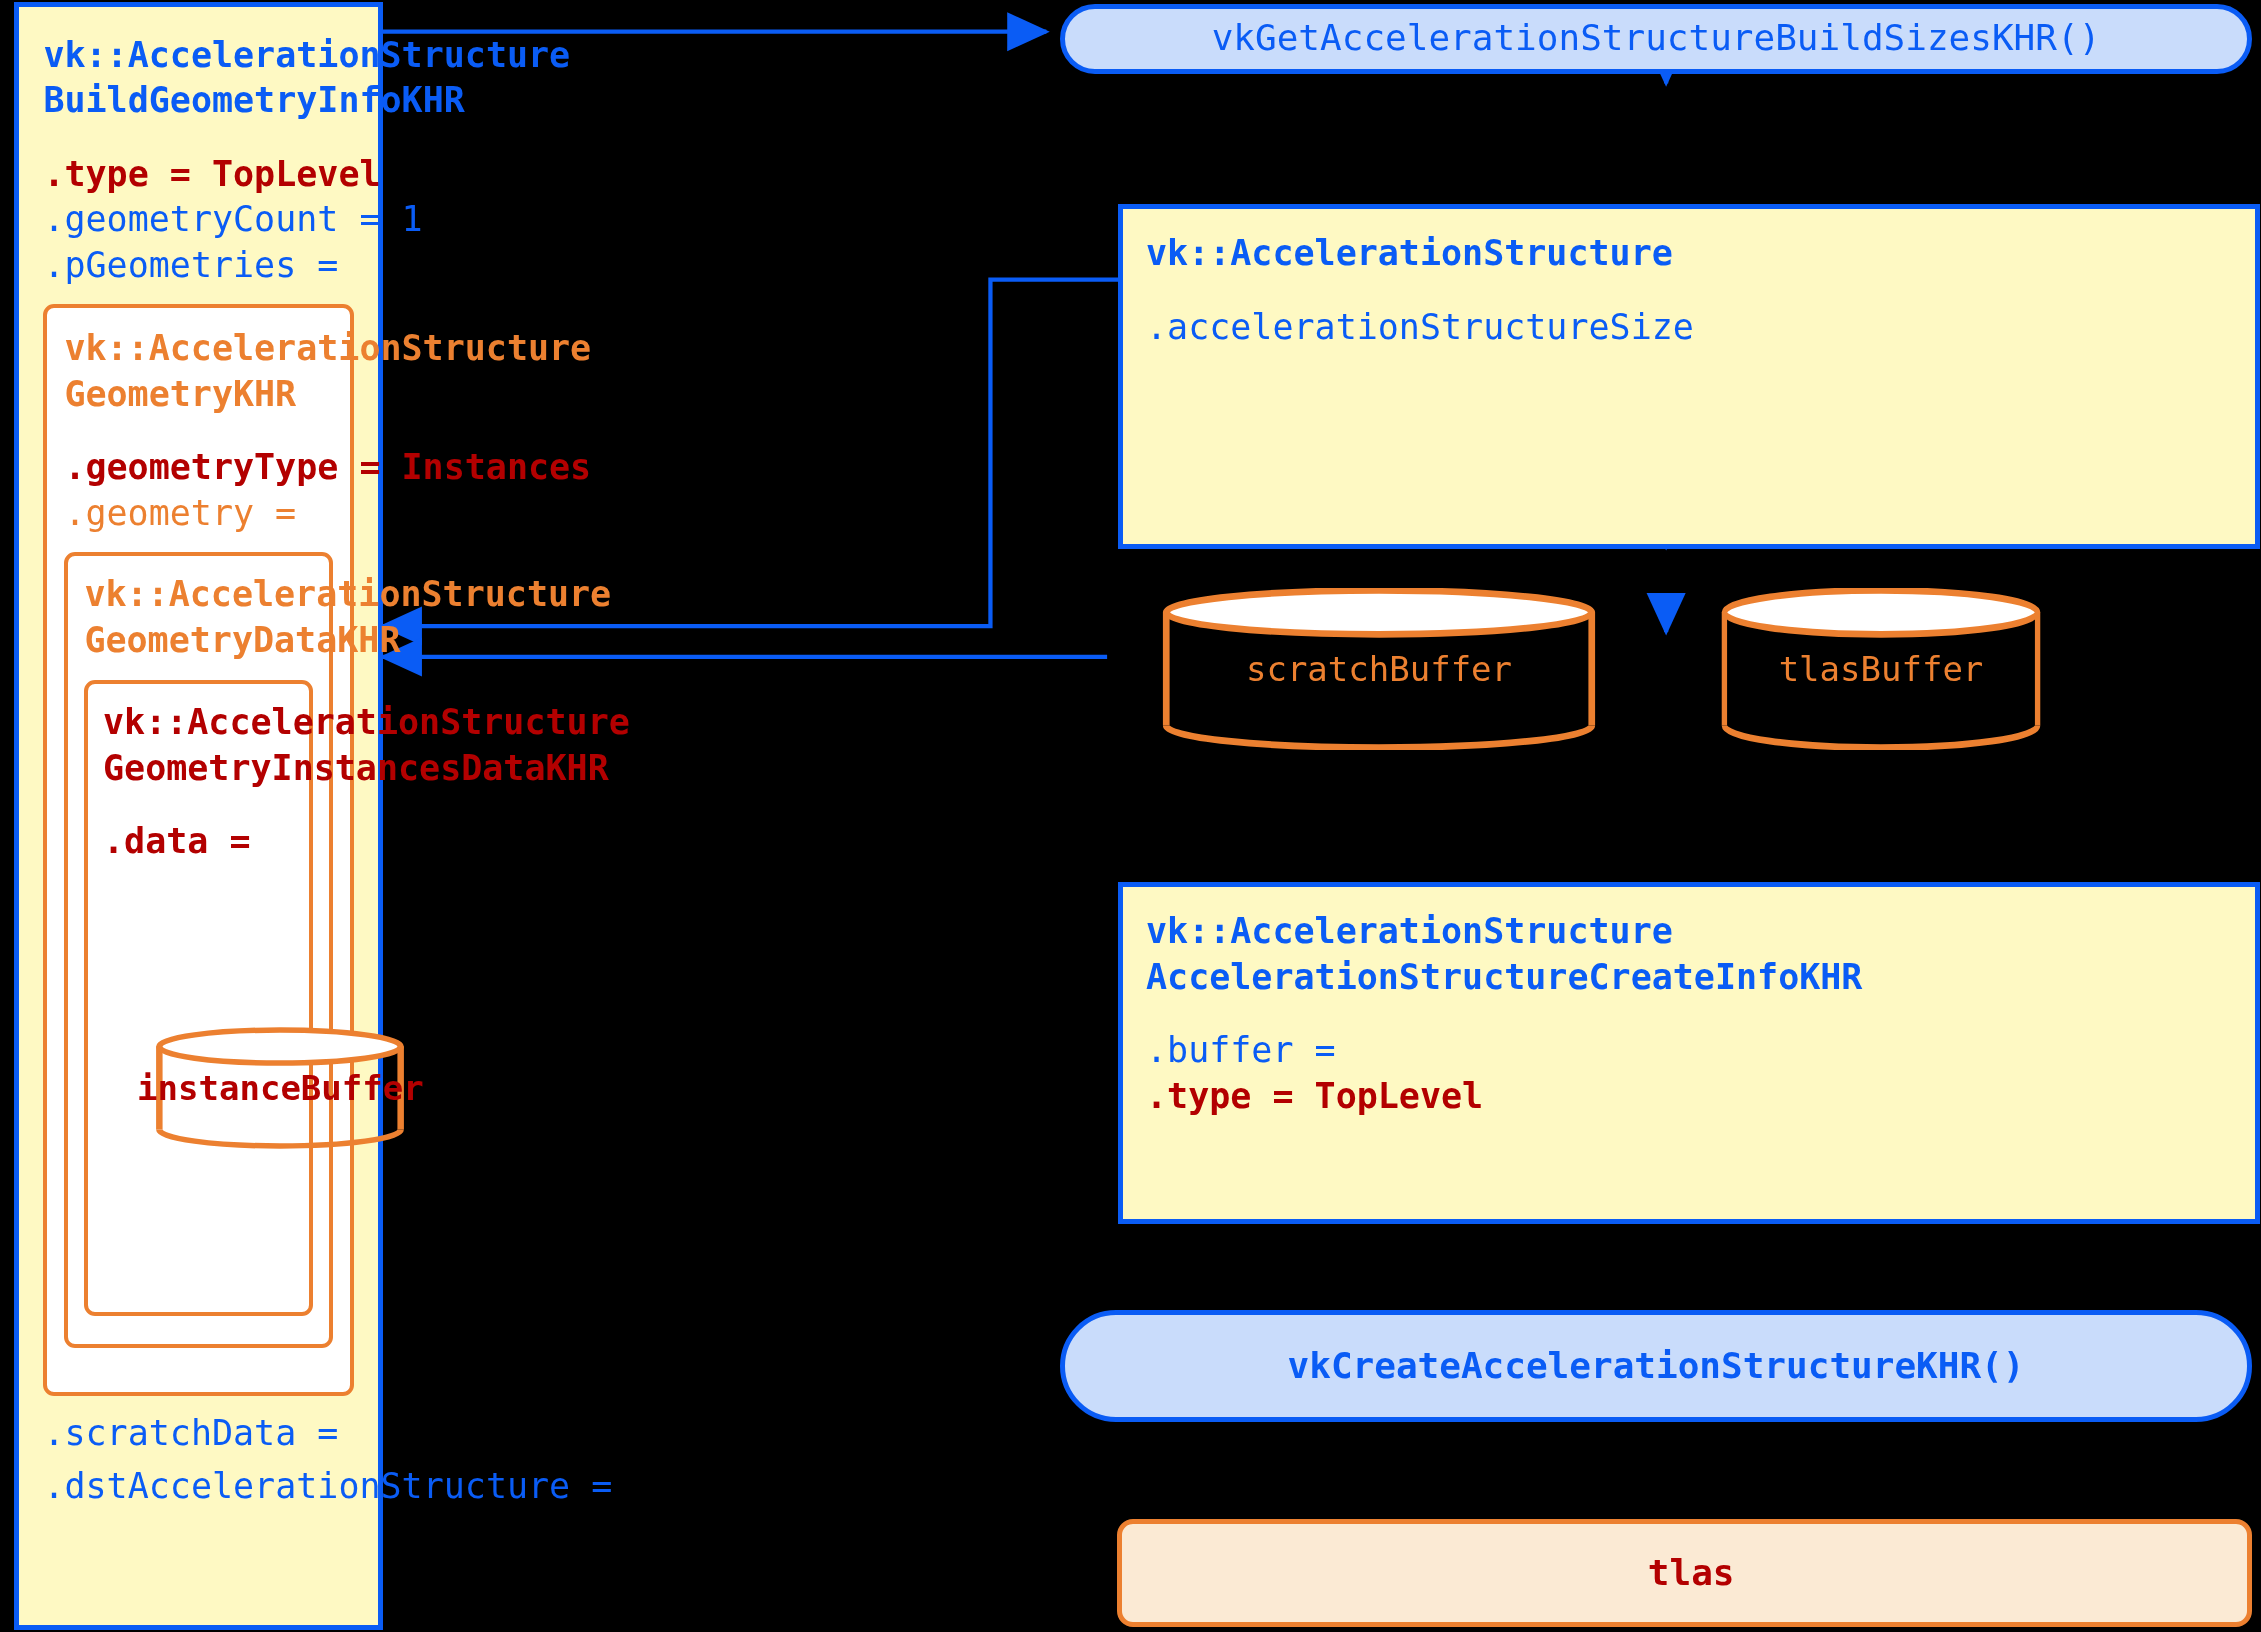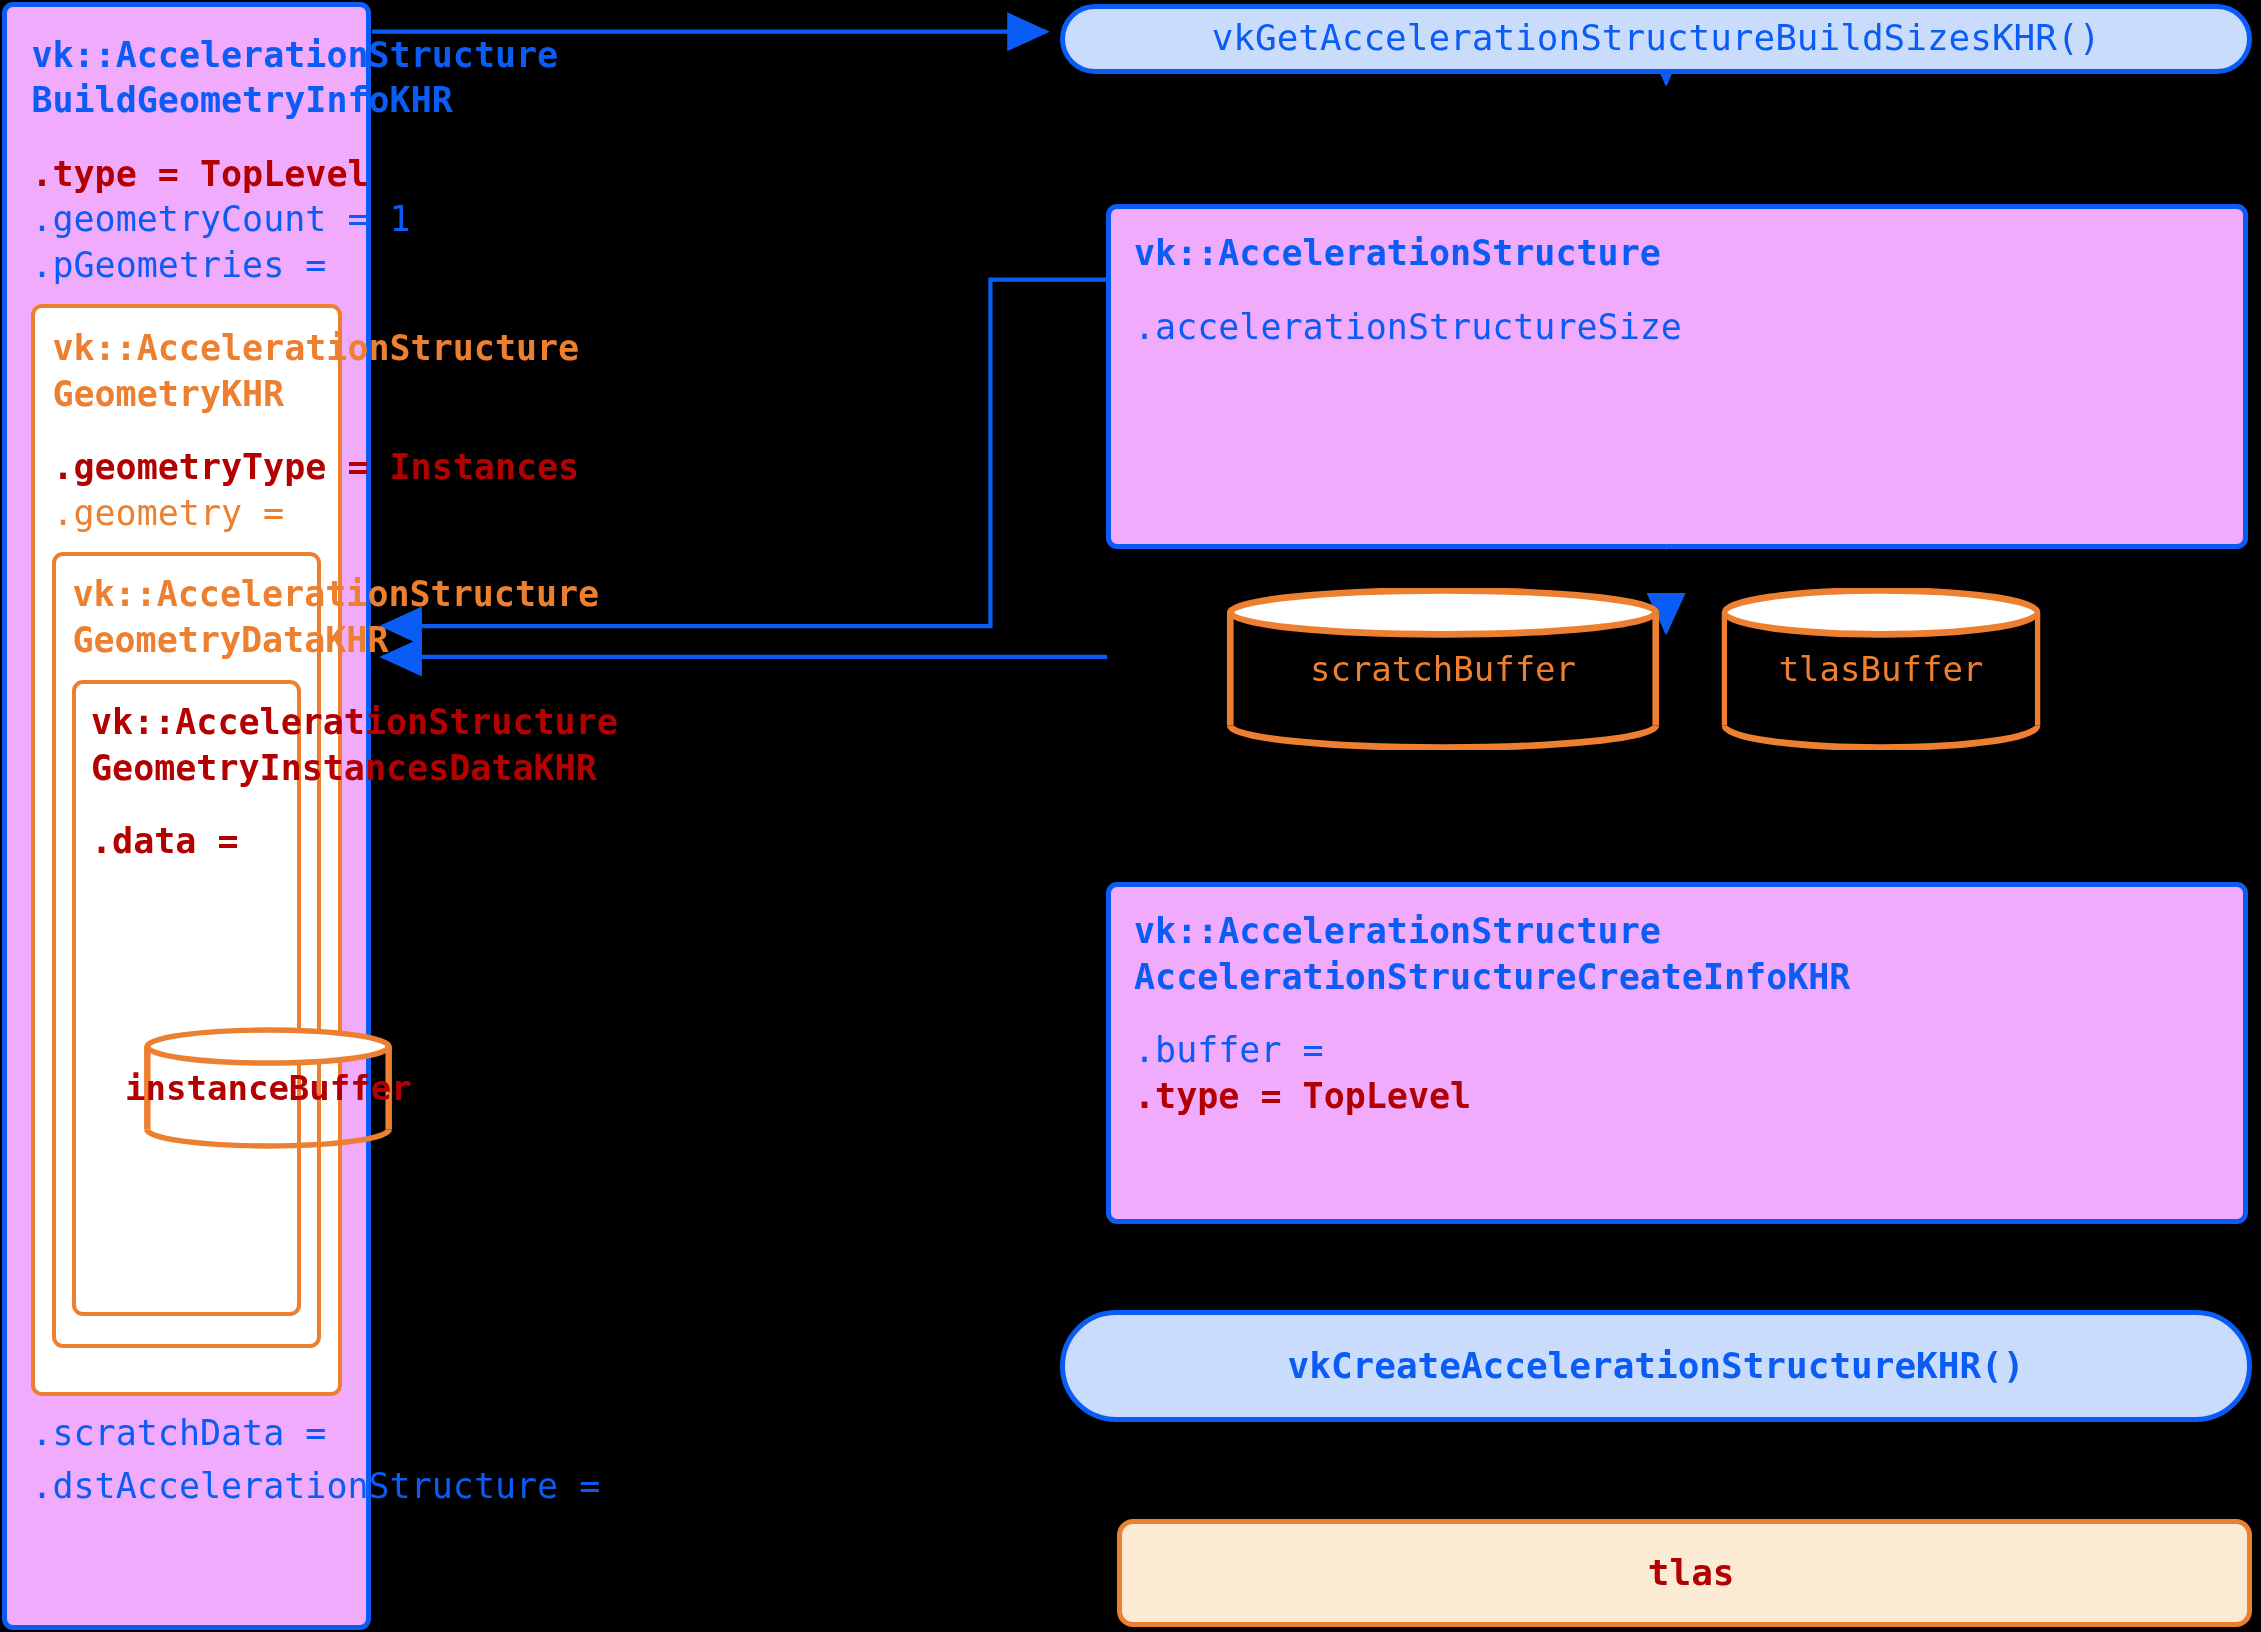--- a/index.html
+++ b/index.html
@@ -13,23 +13,24 @@
     overflow: hidden;
   }
   #stage {
     position: absolute; inset: 0;
     background: #000000;
   }
   .abs { position: absolute; box-sizing: border-box; }
 
   
   .card-blue {
-    background: #f0abfc;
+    background: #fef9c3;
     border: 5.5px solid #0a5cf5;
-    border-radius: 11px;
+    border-radius: 0;
+    margin-left: 12px;
   }
   .card-orange {
     background: #ffffff;
     border: 4.9px solid #ec8030;
     border-radius: 11px;
   }
   .pill-blue {
     background: #c9dcfb;
     border: 5.5px solid #0a5cf5;
     border-radius: 607px;
@@ -147,21 +148,21 @@
   <div class="abs pill-blue" style="left:1060px; top:3.6px; width:1192px; height:70px;">
     <span class="t fs-pill blue">vkGetAccelerationStructureBuildSizesKHR()</span>
   </div>
 
   <div class="abs card-blue" style="left:1106px; top:204px; width:1142px; height:345px; padding:22px 23px;">
     <div class="t fs-title blue-b">vk::AccelerationStructure</div>
     <div class="gap-md"></div>
     <div class="t fs-body blue">.accelerationStructureSize</div>
   </div>
 
-  <div class="cyl" style="left:1226px; top:588px; width:434px; height:162px;">
+  <div class="cyl" style="left:1162px; top:588px; width:434px; height:162px;">
     <svg viewBox="0 0 714 266" preserveAspectRatio="none">
       <path d="M7,40 L7,226" stroke="#ec8030" stroke-width="11" fill="none"></path>
       <path d="M707,40 L707,226" stroke="#ec8030" stroke-width="11" fill="none"></path>
       <ellipse cx="357" cy="40" rx="350" ry="36" fill="#ffffff" stroke="#ec8030" stroke-width="11"></ellipse>
       <path d="M7,226 A350,36 0 0 0 707,226" fill="none" stroke="#ec8030" stroke-width="11"></path>
     </svg>
     <span class="cyl-label t fs-cyl orange">scratchBuffer</span>
   </div>
 
   <div class="cyl" style="left:1721px; top:588px; width:320px; height:162px;">

